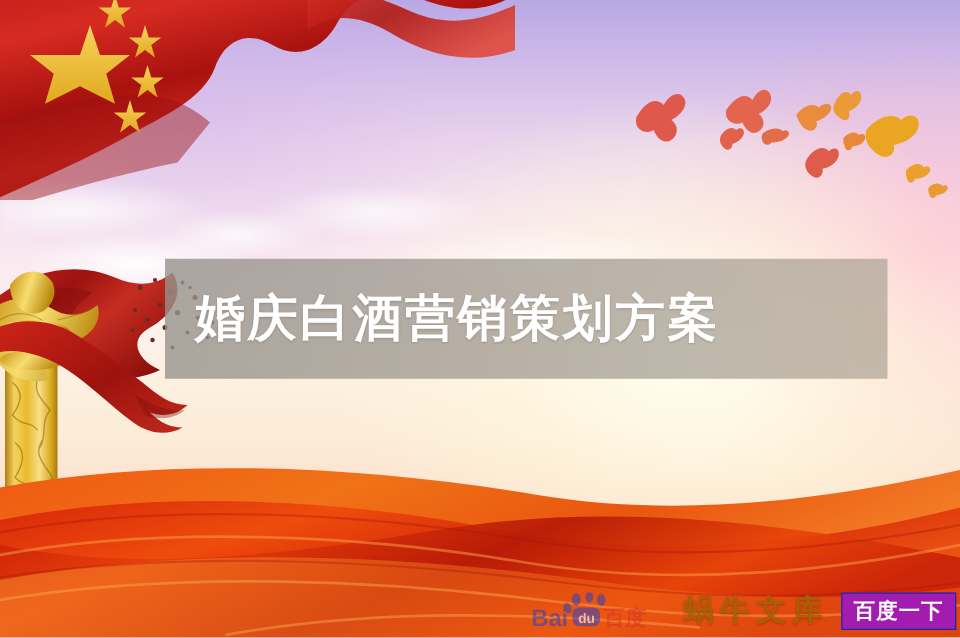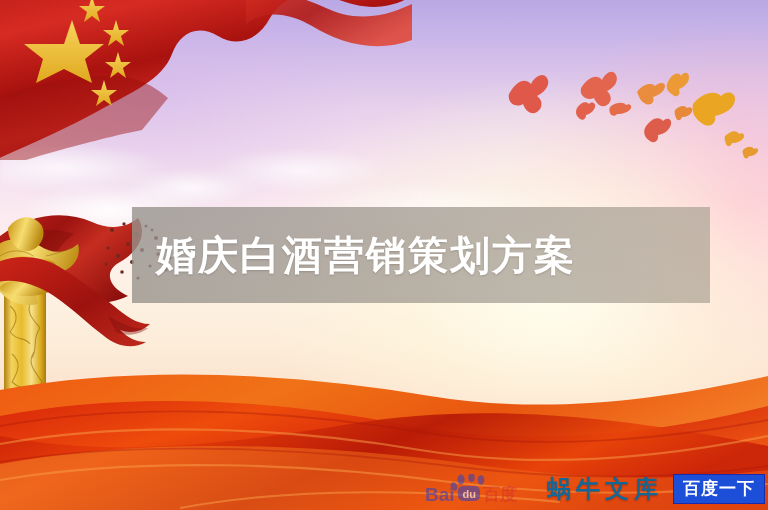--- a/index.html
+++ b/index.html
@@ -103,32 +103,32 @@
   }
   .baidu-logo {
     position:relative;
     width:112px; height:30px;
     opacity:.55;
     display:flex; align-items:flex-end;
   }
   .baidu-logo svg { display:block; width:112px; height:30px; }
 
   .snail-text {
-    color:#0369a1;
+    color:#a16207;
     font-size:24px;
     font-weight:bold;
     letter-spacing:5px;
     text-shadow:0 1px 2px rgba(120,20,0,.45);
     white-space:nowrap;
     line-height:1;
     opacity:.92;
   }
 
   .baidu-btn {
-    background:#1d4ed8;
+    background:#a21caf;
     color:#ffffff;
     font-size:17px;
     font-weight:bold;
     letter-spacing:1px;
     padding:3px 9px 4px;
     border:1px solid #1b2aa8;
     white-space:nowrap;
     line-height:1.25;
     cursor:pointer;
   }

